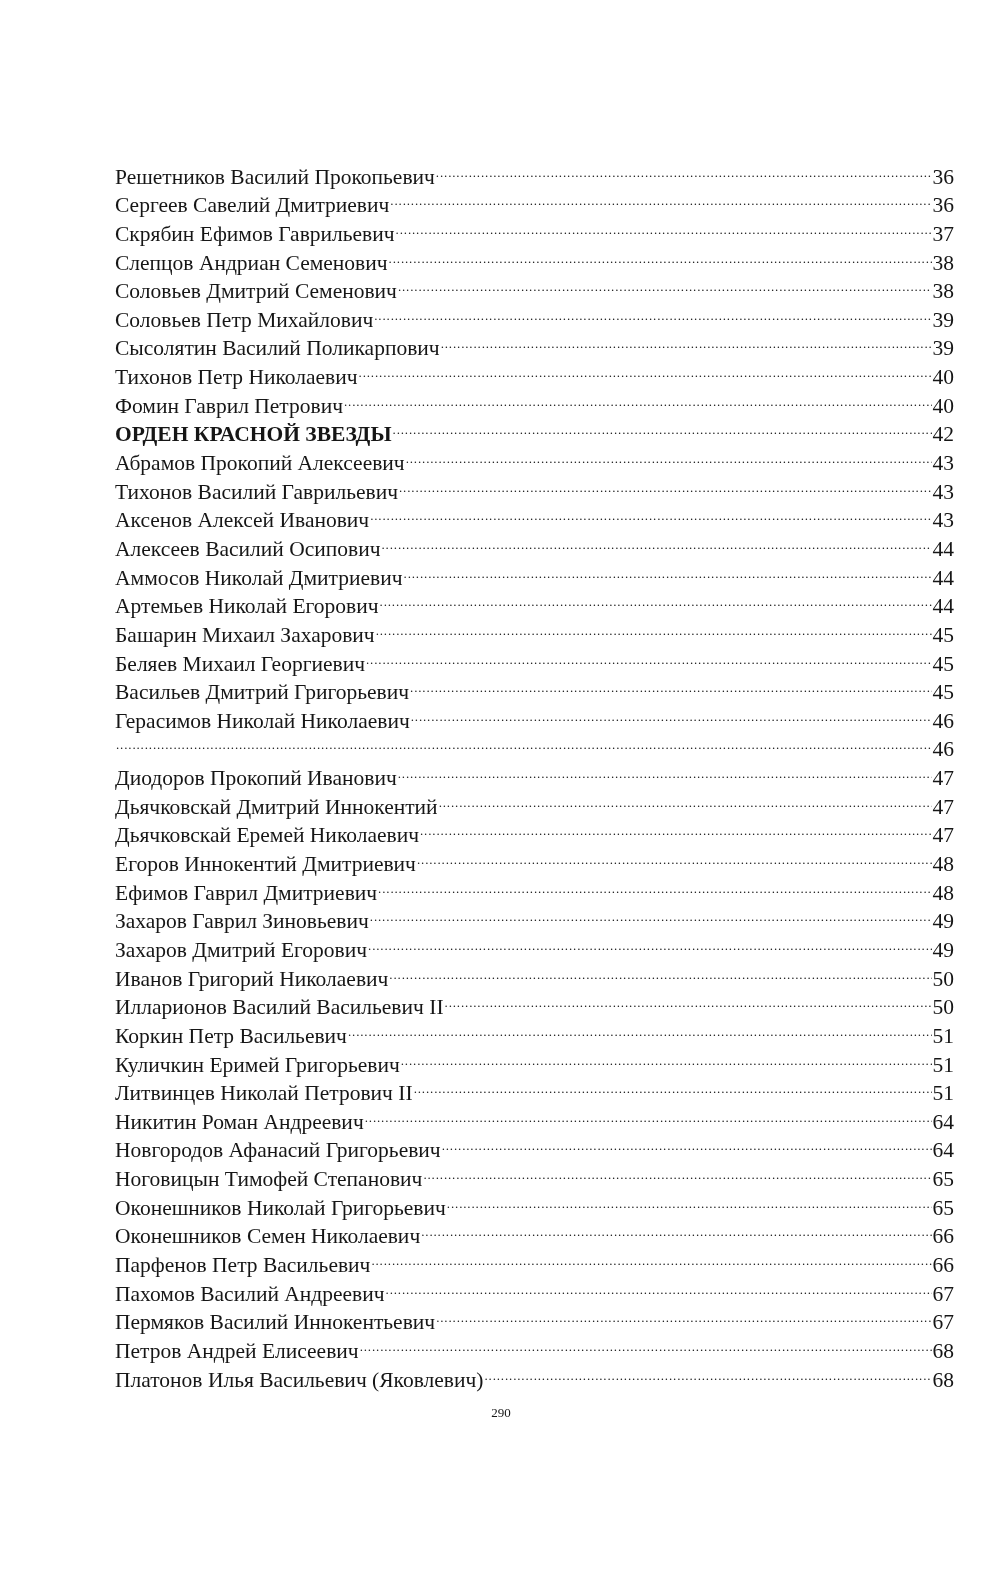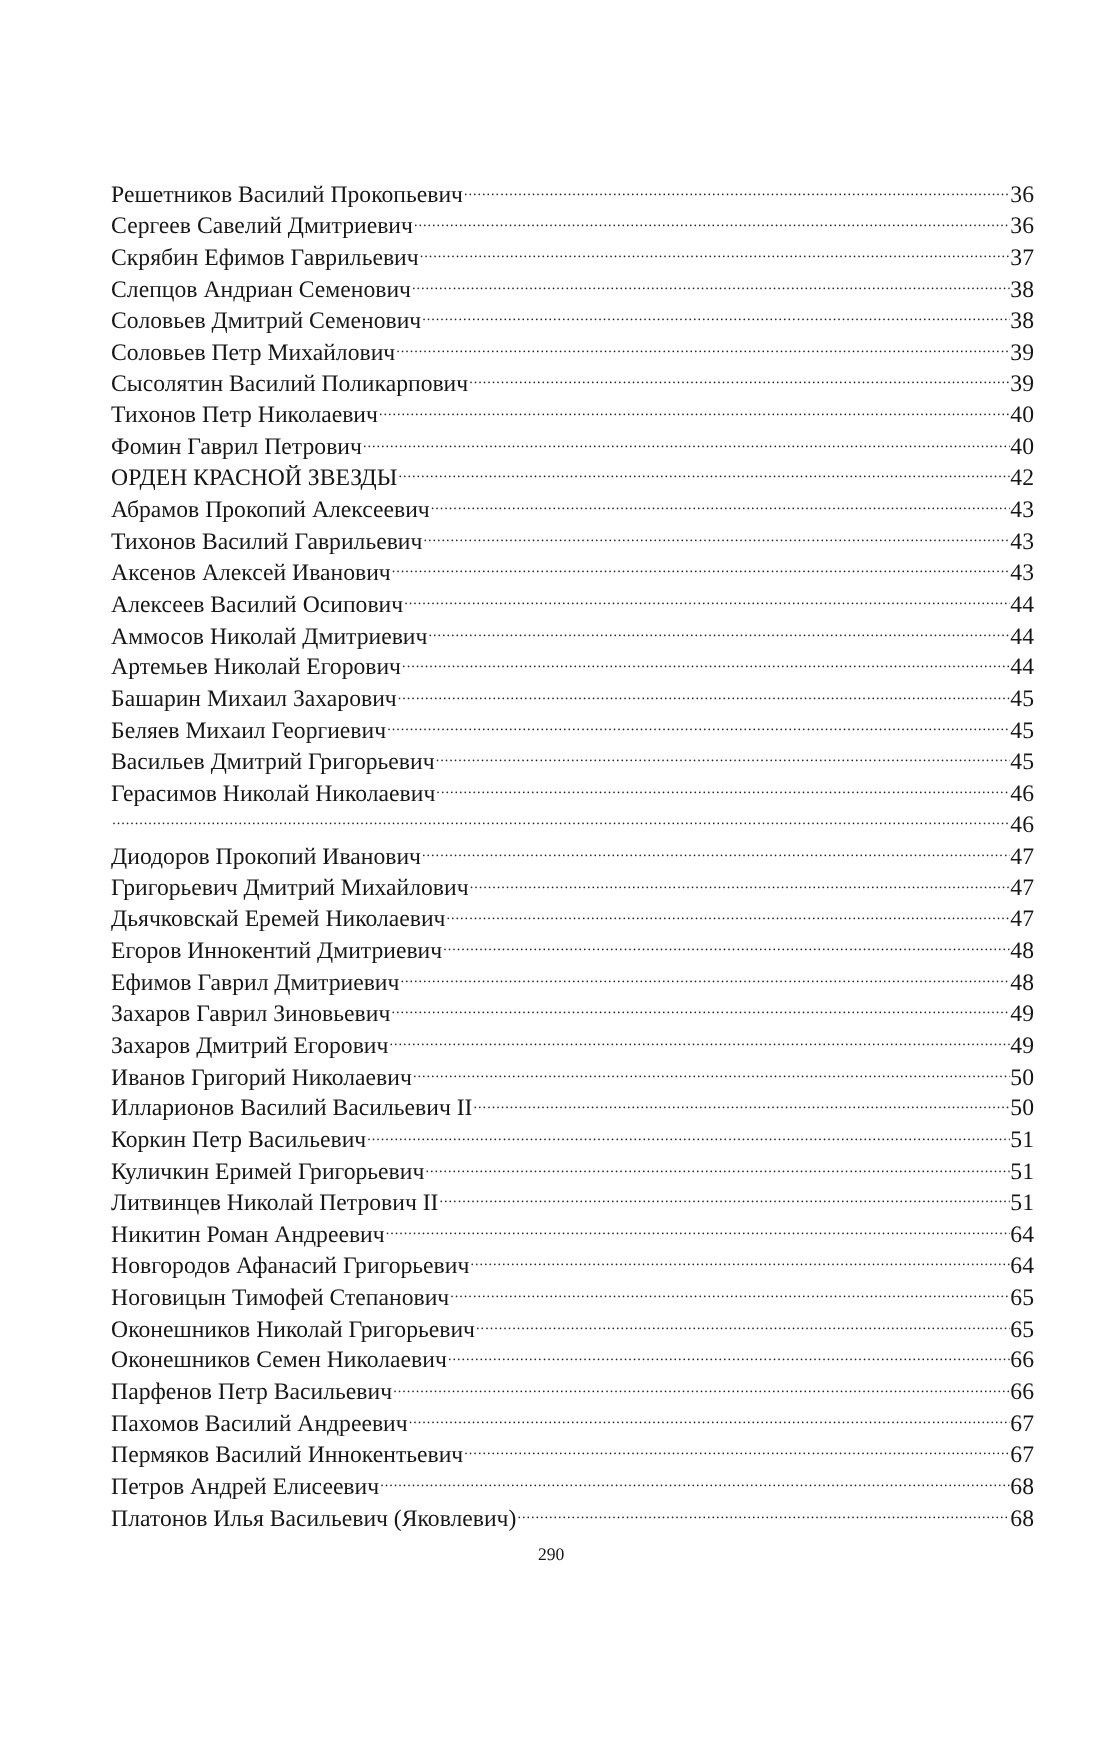--- a/index.html
+++ b/index.html
@@ -3,43 +3,43 @@
 <meta charset="utf-8">
 <style>
   html, body { margin: 0; padding: 0; }
   body {
     width: 1002px; height: 1582px; background: #ffffff;
     position: relative; overflow: hidden;
     font-family: "Liberation Serif", "DejaVu Serif", serif;
     color: #161616;
   }
   .toc {
-    position: absolute; left: 101px; top: 155px; width: 839px;
+    position: absolute; left: 115px; top: 155px; width: 839px;
   }
   .row {
     display: flex; align-items: baseline;
     height: 28.65px; line-height: 28.65px;
     font-size: 21.5px; white-space: nowrap;
   }
   .row .title { flex: 0 0 auto; }
-  .row .title.bold { font-weight: normal; }
+  .row .title.bold { font-weight: bold; }
   .row .dots {
     flex: 1 1 auto; overflow: hidden; margin: 0 1px;
     position: relative; height: 28.65px;
   }
   .row .dots::before {
     content: ". . . . . . . . . . . . . . . . . . . . . . . . . . . . . . . . . . . . . . . . . . . . . . . . . . . . . . . . . . . . . . . . . . . . . . . . . . . . . . . . . . . . . . . . . . . . . . . . . . . . . . . . . . . . . . . . . . . . . . . . . . . . . . . . . . . . . . . . . . . . . . . . . . . . . . . . . . . . . . . . . . . . . . . . . . . . . . . . . . . . . . . . . . . . . . . . . . . . . . . . .";
     position: absolute; left: 0; right: 0; bottom: 0;
     font-size: 13px; letter-spacing: -1.2px; line-height: 22px;
     white-space: nowrap; overflow: hidden; color: #222;
   }
   .row .page { flex: 0 0 auto; text-align: center; }
   .page-number {
     position: absolute; left: 0; right: 0; top: 1405px;
-    text-align: center; font-size: 16px;
+    text-align: center; font-size: 13px;
   }
 </style>
 </head>
 <body>
 
 <div class="toc" id="toc">
     <div class="row">
       <span class="title">Решетников Василий Прокопьевич</span>
       <span class="dots"></span>
       <span class="page">36</span>
@@ -142,21 +142,21 @@
     <div class="row">
       <span class="dots"></span>
       <span class="page">46</span>
     </div>
     <div class="row">
       <span class="title">Диодоров Прокопий Иванович</span>
       <span class="dots"></span>
       <span class="page">47</span>
     </div>
     <div class="row">
-      <span class="title">Григорьевич Дмитрий Михайлович</span>
+      <span class="title">Дьячковскай Дмитрий Иннокентий</span>
       <span class="dots"></span>
       <span class="page">47</span>
     </div>
     <div class="row">
       <span class="title">Дьячковскай Еремей Николаевич</span>
       <span class="dots"></span>
       <span class="page">47</span>
     </div>
     <div class="row">
       <span class="title">Егоров Иннокентий Дмитриевич</span>

